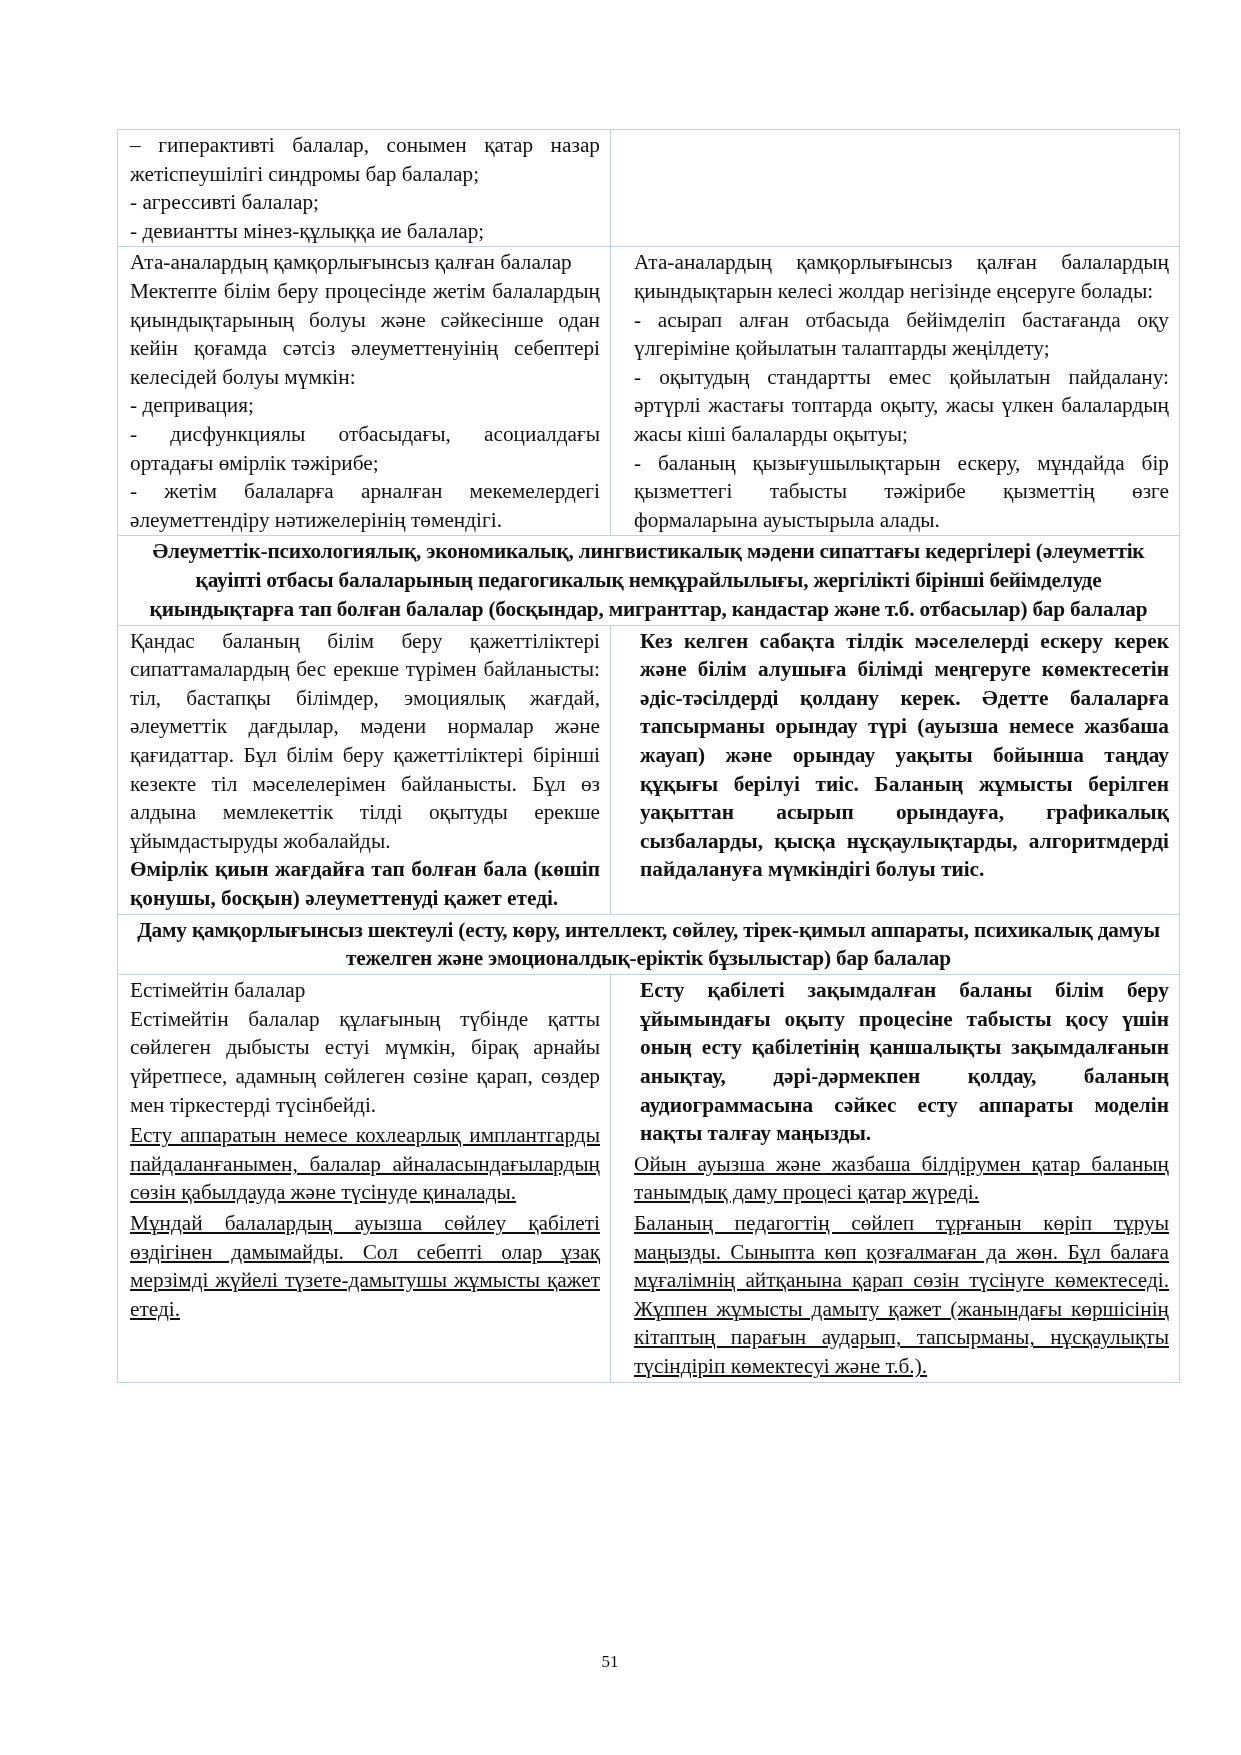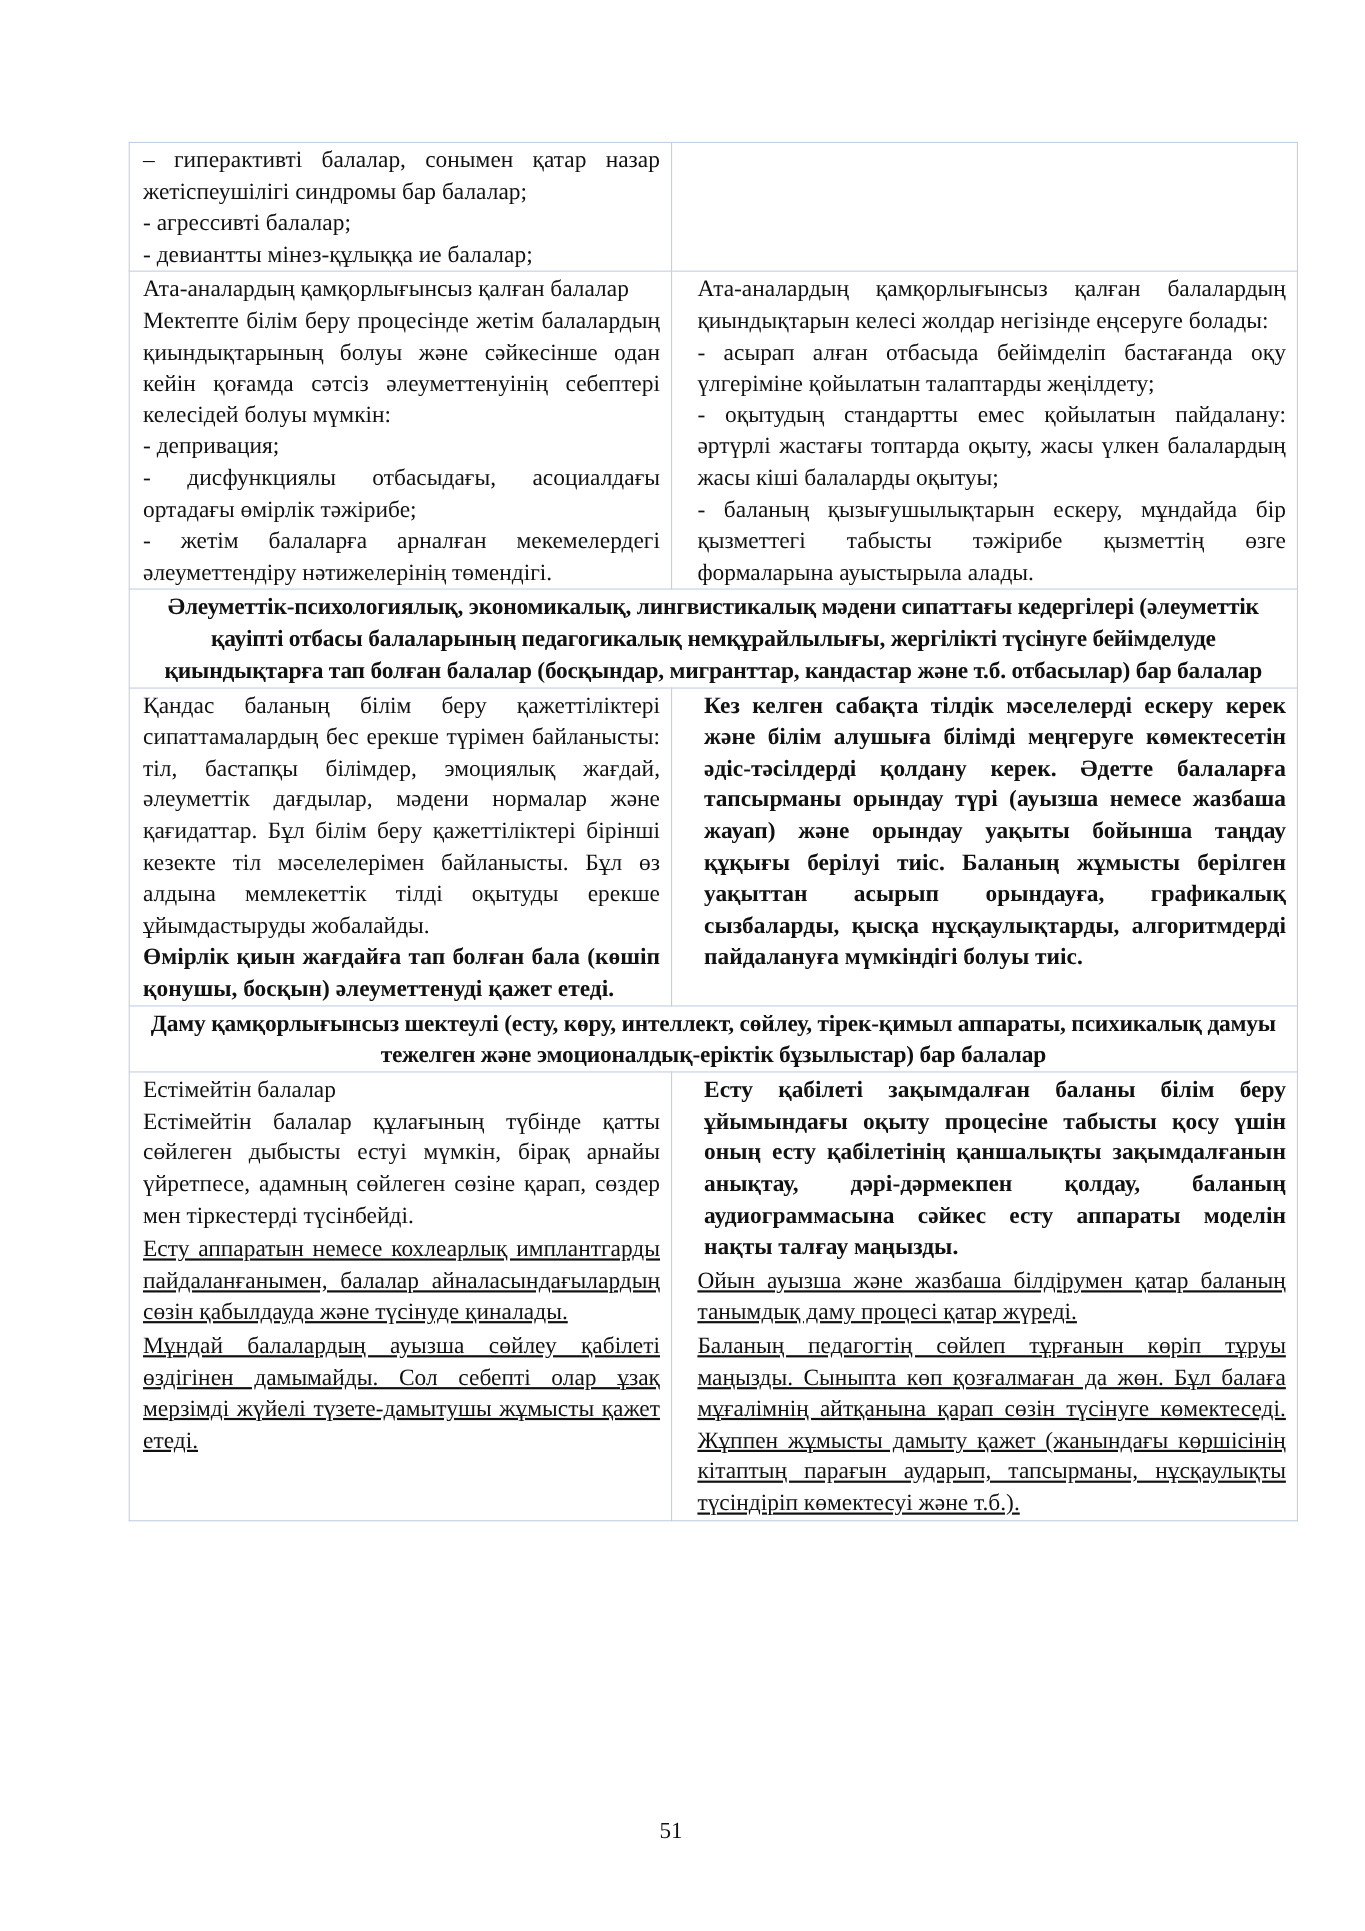--- a/index.html
+++ b/index.html
@@ -19,21 +19,21 @@
   p { margin: 0; }
   .para { margin-top: 2px; text-decoration: underline; }
   .ital { }
   .bold { font-weight: bold; }
   .section-header td {
     text-align: center; font-weight: bold; font-size: 21.3px; line-height: 28.8px;
     padding: 1px 8px 1px 8px;
   }
   .section-header p { text-align: center; letter-spacing: -0.2px; }
   .page-number { position: absolute; top: 1652px; left: 0; width: 1220px; text-align: center;
-                 font-size: 21px; }
+                 font-size: 17px; }
   .indent { padding-left: 6px; font-weight: bold; }
 </style>
 </head>
 <body>
 
 <table class="page-table">
   <tbody>
       <tr>
     <td class="col-left just">
       <p>– гиперактивті балалар, сонымен қатар назар жетіспеушілігі синдромы бар балалар;</p>
@@ -52,21 +52,21 @@
     </td>
     <td class="col-right just">
       <p>Ата-аналардың қамқорлығынсыз қалған балалардың қиындықтарын келесі жолдар негізінде еңсеруге болады:</p>
       <p>- асырап алған отбасыда бейімделіп бастағанда оқу үлгеріміне қойылатын талаптарды жеңілдету;</p>
       <p>- оқытудың стандартты емес қойылатын пайдалану: әртүрлі жастағы топтарда оқыту, жасы үлкен балалардың жасы кіші балаларды оқытуы;</p>
       <p>- баланың қызығушылықтарын ескеру, мұндайда бір қызметтегі табысты тәжірибе қызметтің өзге формаларына ауыстырыла алады.</p>
     </td>
   </tr>
   <tr class="section-header">
     <td colspan="2">
-      <p>Әлеуметтік-психологиялық, экономикалық, лингвистикалық мәдени сипаттағы кедергілері (әлеуметтік қауіпті отбасы балаларының педагогикалық немқұрайлылығы, жергілікті түсінуге бейімделуде қиындықтарға тап болған балалар (босқындар, мигранттар, кандастар және т.б. отбасылар) бар балалар</p>
+      <p>Әлеуметтік-психологиялық, экономикалық, лингвистикалық мәдени сипаттағы кедергілері (әлеуметтік қауіпті отбасы балаларының педагогикалық немқұрайлылығы, жергілікті бірінші бейімделуде қиындықтарға тап болған балалар (босқындар, мигранттар, кандастар және т.б. отбасылар) бар балалар</p>
     </td>
   </tr>
   <tr>
     <td class="col-left just">
       <p>Қандас баланың білім беру қажеттіліктері сипаттамалардың бес ерекше түрімен байланысты: тіл, бастапқы білімдер, эмоциялық жағдай, әлеуметтік дағдылар, мәдени нормалар және қағидаттар. Бұл білім беру қажеттіліктері бірінші кезекте тіл мәселелерімен байланысты. Бұл өз алдына мемлекеттік тілді оқытуды ерекше ұйымдастыруды жобалайды.</p>
       <p class="bold">Өмірлік қиын жағдайға тап болған бала (көшіп қонушы, босқын) әлеуметтенуді қажет етеді.</p>
     </td>
     <td class="col-right just">
       <p class="indent">Кез келген сабақта тілдік мәселелерді ескеру керек және білім алушыға білімді меңгеруге көмектесетін әдіс-тәсілдерді қолдану керек. Әдетте балаларға тапсырманы орындау түрі (ауызша немесе жазбаша жауап) және орындау уақыты бойынша таңдау құқығы берілуі тиіс. Баланың жұмысты берілген уақыттан асырып орындауға, графикалық сызбаларды, қысқа нұсқаулықтарды, алгоритмдерді пайдалануға мүмкіндігі болуы тиіс.</p>
     </td>

